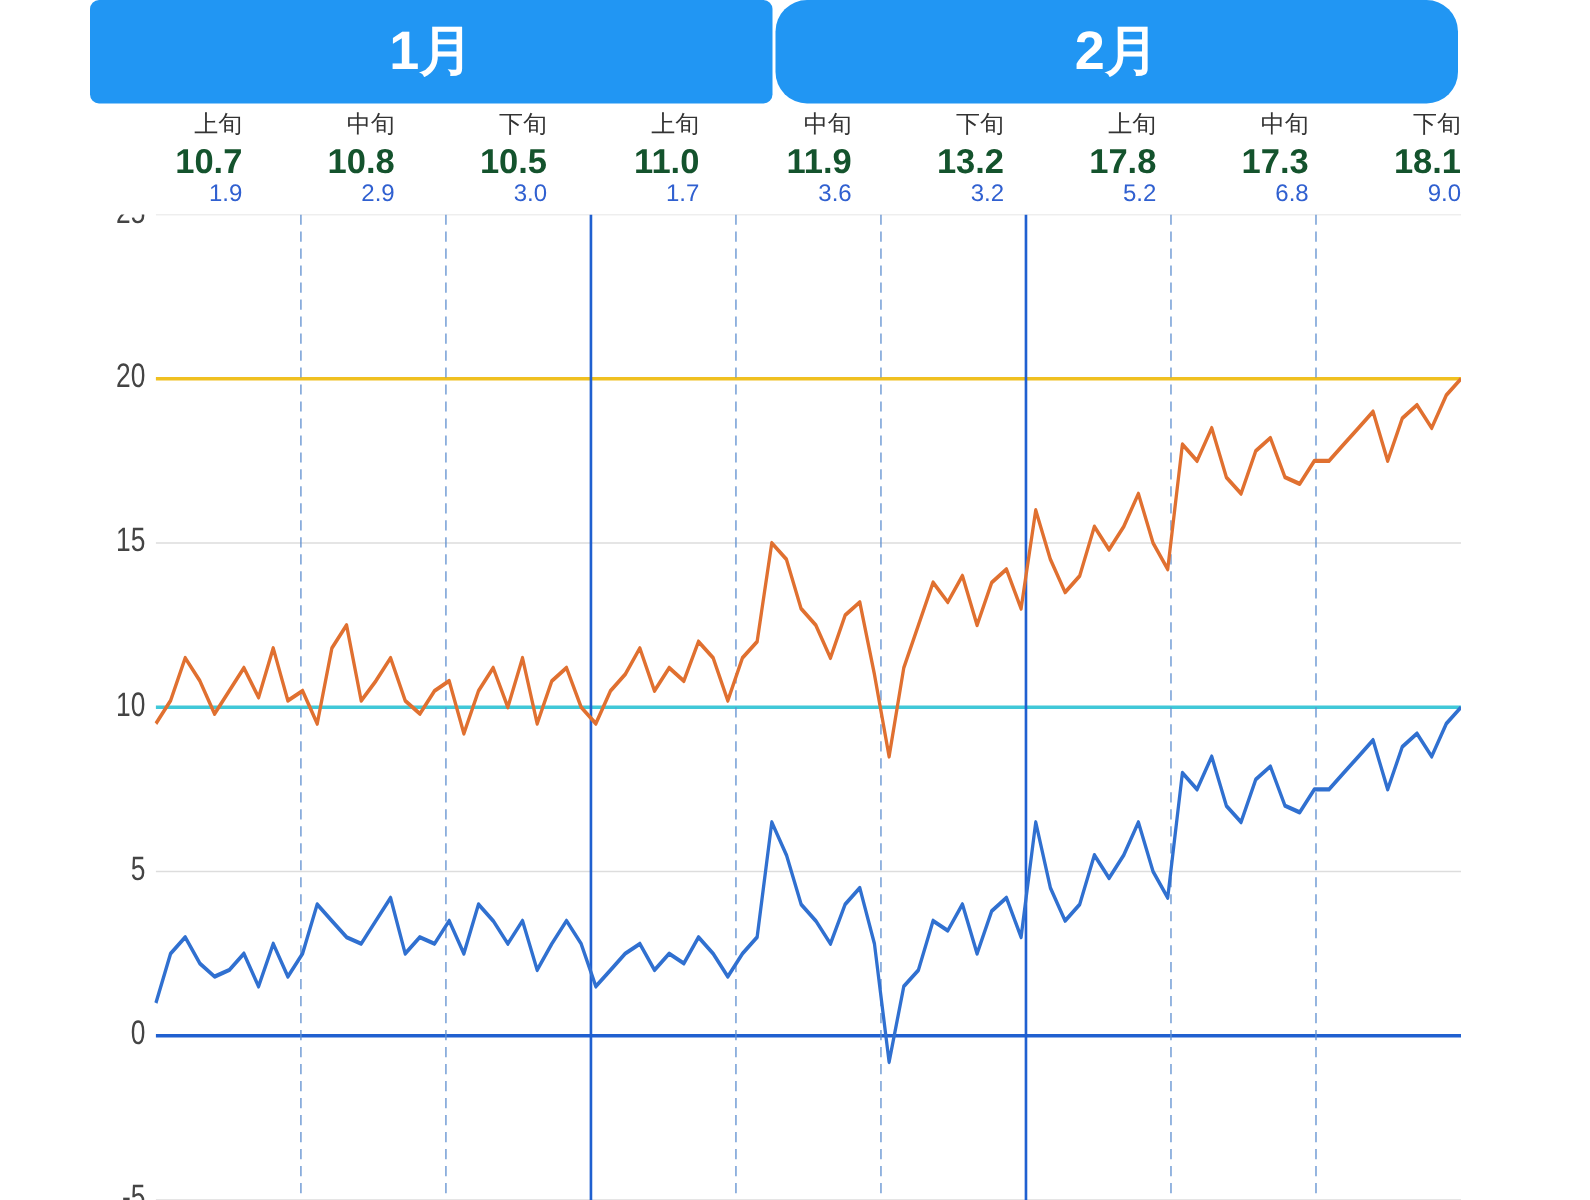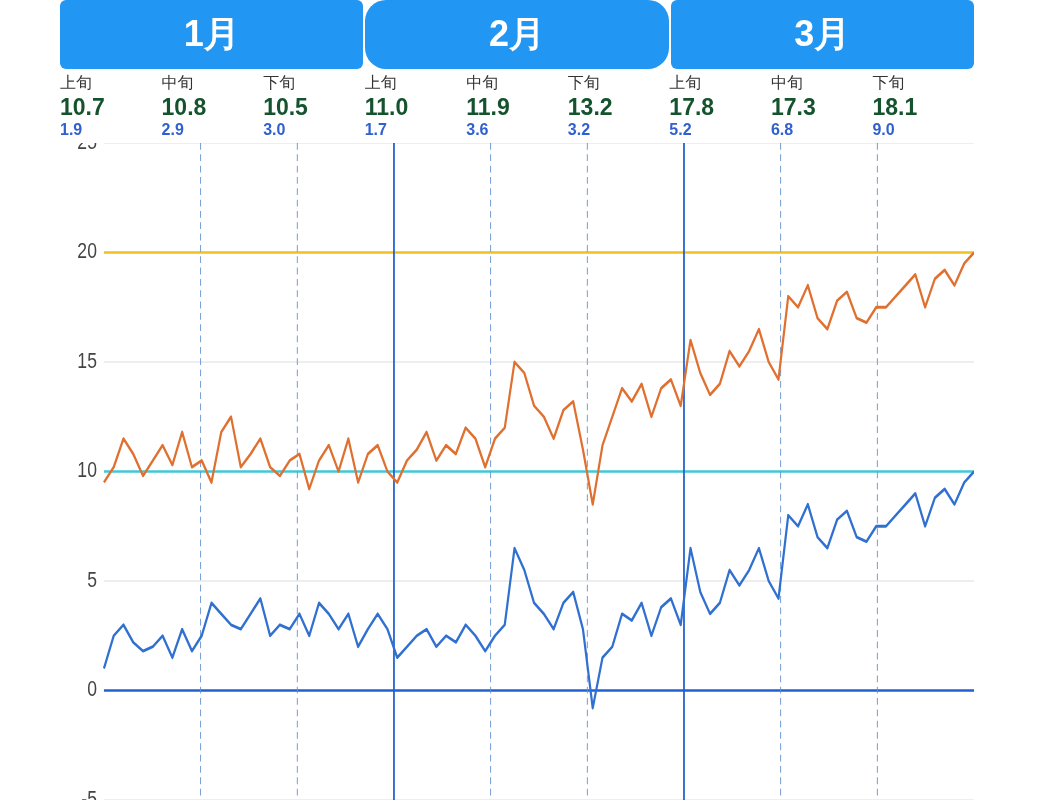--- a/index.html
+++ b/index.html
@@ -39,35 +39,35 @@
       margin-left: 60px;
       margin-right: 10px;
       margin-top: 4px;
     }
     .month-subheaders {
       flex: 1;
       display: flex;
     }
     .period-header {
       flex: 1;
-      text-align: left;
+      text-align: right;
     }
     .period-label {
       font-size: 16px;
       color: #333;
     }
     .period-val1 {
       font-size: 23px;
       color: #14532d;
       font-weight: bold;
     }
     .period-val2 {
       font-size: 16px;
       color: #3060d0;
-      font-weight: bold;
+      font-weight: normal;
     }
     .chart-area {
       flex: 1;
       position: relative;
       margin-left: 60px;
       margin-right: 10px;
       margin-top: 4px;
     }
     svg.chart-svg {
       width: 100%;
@@ -75,21 +75,20 @@
     }
   </style>
 </head>
 <body>
 
 <div class="chart-container">
 
   <div class="header-row">
     <div class="month-header jan">1月</div>
     <div class="month-header feb">2月</div>
-    <div class="month-header mar">3月</div>
   </div>
 
   <div class="subheader-row">
 
     <div class="month-subheaders">
       <div class="period-header">
         <div class="period-label">上旬</div>
         <div class="period-val1">10.7</div>
         <div class="period-val2">1.9</div>
       </div>

